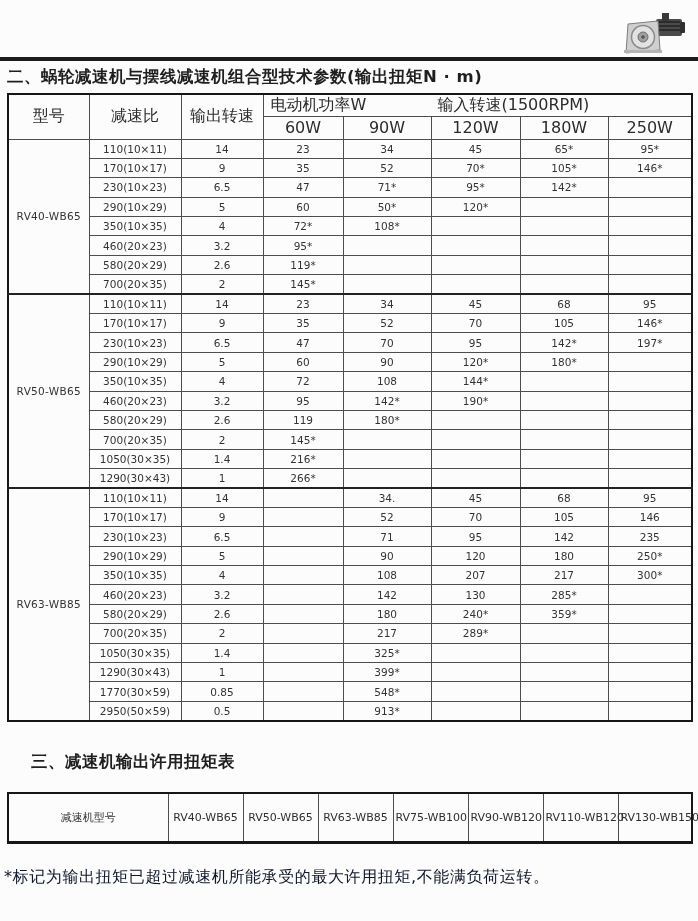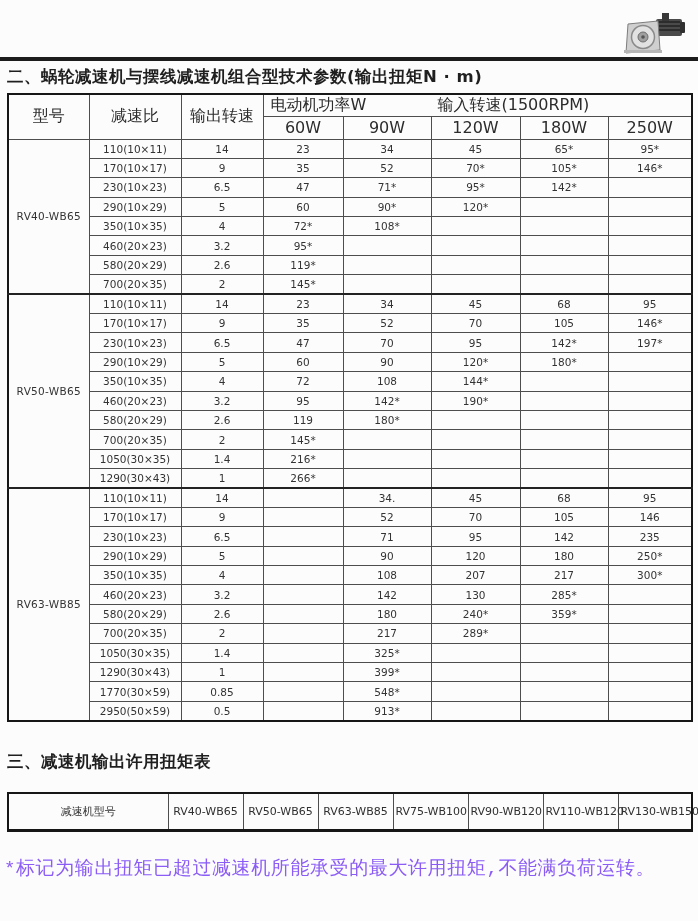--- a/index.html
+++ b/index.html
@@ -63,35 +63,34 @@
     border: 2px solid #161616;
     border-bottom-width: 3px;
   }
   .t2 td, .t2 th {
     border: 1px solid #4d4d4d;
     font-size: 11px;
     font-weight: normal;
     text-align: center;
     vertical-align: middle;
     color: #2f2f2f;
-    padding: 4px 2px;
+    padding: 16px 2px;
     white-space: nowrap;
   }
   .t2 tr.r1 { height: 38px; }
   .t2 tr.r2 { height: 43px; }
 
-  .title-3 { margin-top: 24px; }
+  .title-3 { margin-top: 24px; margin-left: 24px; }
 
   .footnote {
-    font-size: 19px;
-    color: #8b5cf6;
+    font-size: 16px;
+    color: #0f172a;
     padding: 0 0 0 4px;
     margin-top: 23px;
     letter-spacing: 0.6px;
-    font-family: Liberation Mono, monospace;
   }
 </style>
 </head>
 <body>
 
 <div class="top-area">
   <svg class="product-photo" viewBox="0 0 74 44">
     <rect x="42" y="7" width="26" height="17" rx="2" fill="#4a4a4a"></rect>
     <rect x="44" y="9" width="22" height="2" fill="#2c2c2c"></rect>
     <rect x="44" y="13" width="22" height="2" fill="#2c2c2c"></rect>
@@ -165,21 +164,21 @@
         <td>47</td>
         <td>71*</td>
         <td>95*</td>
         <td>142*</td>
         <td></td>
       </tr>
       <tr>
         <td>290(10×29)</td>
         <td>5</td>
         <td>60</td>
-        <td>90*</td>
+        <td>50*</td>
         <td>120*</td>
         <td></td>
         <td></td>
       </tr>
       <tr>
         <td>350(10×35)</td>
         <td>4</td>
         <td>72*</td>
         <td>108*</td>
         <td></td>

